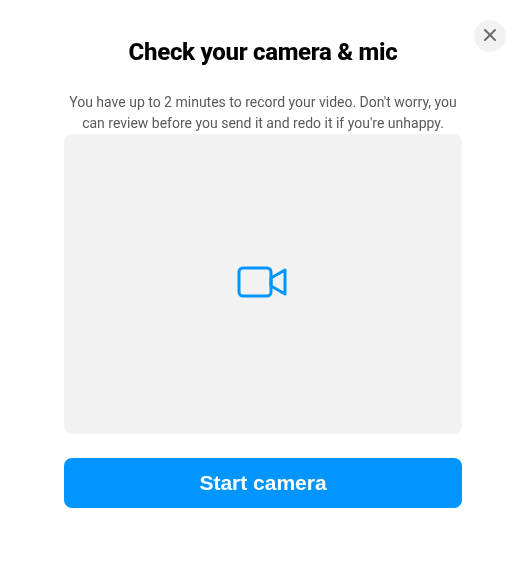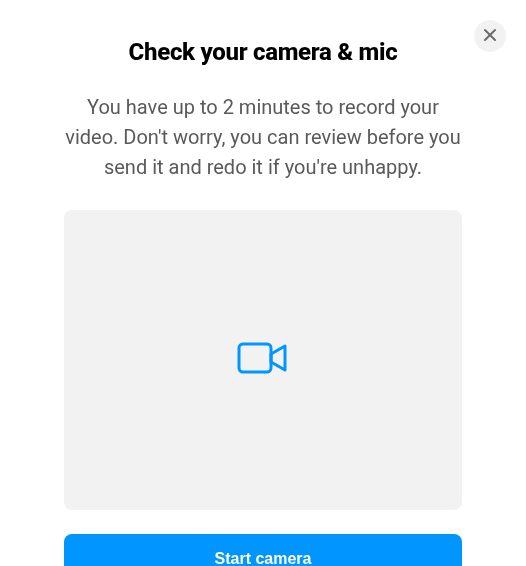--- a/index.html
+++ b/index.html
@@ -40,25 +40,24 @@
     }
     .title {
       font-size: 24px;
       font-weight: 800;
       color: #000000;
       text-align: center;
       margin-bottom: 26px;
       letter-spacing: -0.3px;
     }
     .description {
-      font-size: 20px;
+      font-size: 14px;
       color: #5a5a5a;
       text-align: center;
       line-height: 1.5;
-      margin-bottom: 28px;
     }
     .preview-box {
       width: 100%;
       height: 300px;
       background: #f2f2f2;
       border-radius: 8px;
       display: flex;
       align-items: center;
       justify-content: center;
       margin-bottom: 24px;
@@ -67,21 +66,21 @@
       width: 52px;
       height: 36px;
     }
     .start-button {
       width: 100%;
       height: 50px;
       background: #0095ff;
       border: none;
       border-radius: 8px;
       color: #ffffff;
-      font-size: 16px;
+      font-size: 21px;
       font-weight: 600;
       cursor: pointer;
     }
   </style>
 </head>
 <body>
 
 <button class="close-button">
   <span>
     <svg viewBox="0 0 14 14" fill="none" stroke="#6b6b6b" stroke-width="2" stroke-linecap="round">

